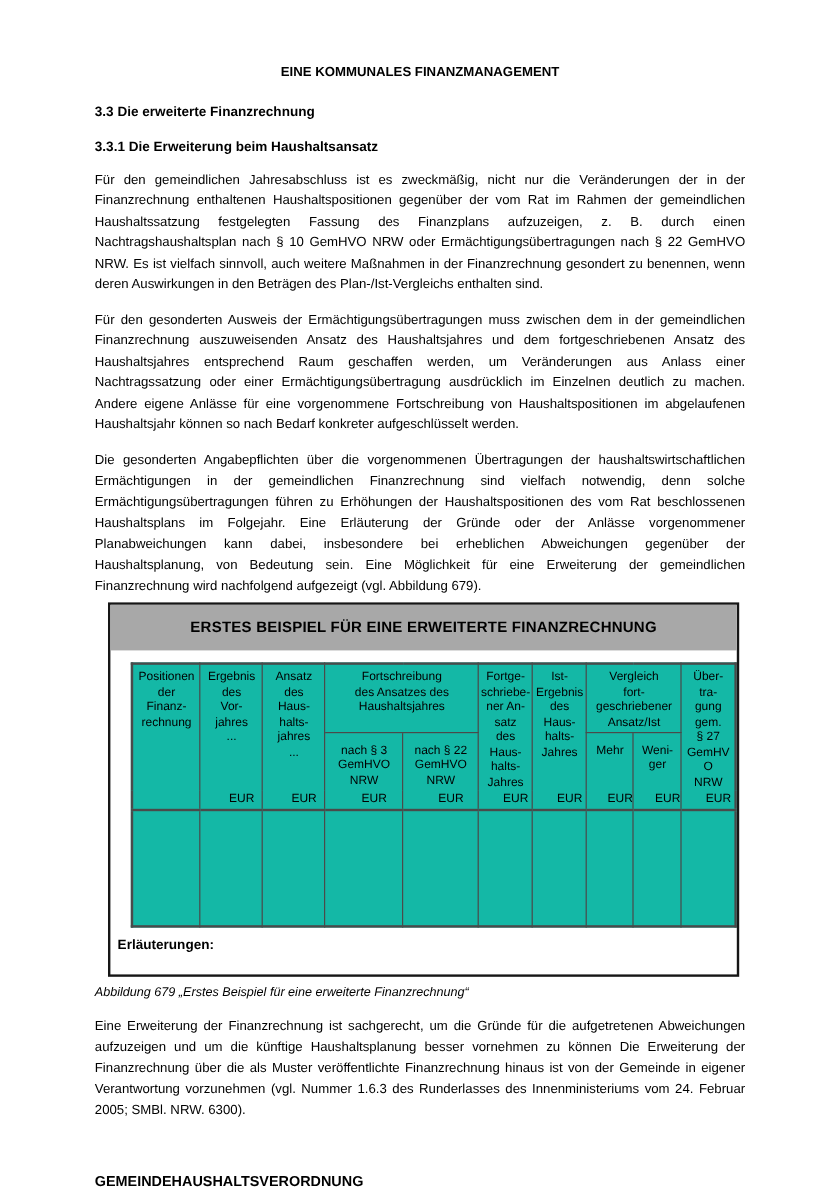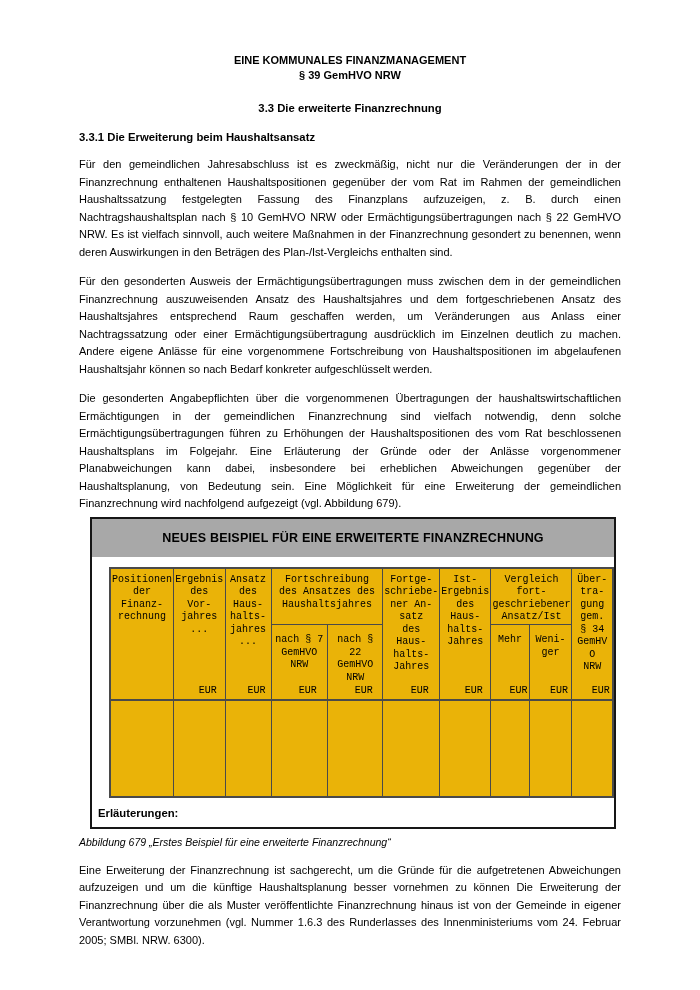--- a/index.html
+++ b/index.html
@@ -5,21 +5,21 @@
   html, body { margin:0; padding:0; background:#ffffff; }
   body {
     width:700px; height:990px; overflow:hidden;
     font-family:"Liberation Sans", sans-serif; color:#000;
     -webkit-font-smoothing:antialiased;
   }
   .content { padding:53px 79px 0 79px; }
 
   .doc-header { text-align:center; font-weight:bold; font-size:11px; line-height:14.5px; }
 
-  .heading-1 { font-weight:bold; font-size:11.3px; margin:20px 0 0 0;text-align:center; }
+  .heading-1 { font-weight:bold; font-size:11.3px; margin:20px 0 0 0; }
   .heading-2 { font-weight:bold; font-size:11.3px; margin:17px 0 0 0; }
 
   .body-text {
     font-size:11px; line-height:17.5px; text-align:justify;
     margin:12px 0 4px 0;
   }
   .body-text.first { margin-top:13px; }
 
   
   .figure-box {
@@ -31,23 +31,22 @@
   }
   .banner {
     height:38px; background:#a8a8a8;
     text-align:center; font-weight:bold; font-size:12.5px;
     line-height:39px; letter-spacing:0.2px;
     color:#000;
   }
   table.fin-table {
     border-collapse:collapse; table-layout:fixed;
     margin:10px 0 0 17px;
-    background:#eab308;
+    background:#14b8a6;
     border:2px solid #4a4a4a;
-    font-family:Liberation Mono, monospace;
   }
   table.fin-table td {
     border-left:1.5px solid #4a4a4a; border-right:1.5px solid #4a4a4a;
     font-size:10px; line-height:12.5px; text-align:center;
     vertical-align:top; padding:5px 1px 0 1px;
     white-space:pre-line; overflow:hidden;
   }
   tr.hrow1 { height:57px; }
   tr.hrow2 { height:49px; }
   td.hdr  { border-bottom:none;margin-left:48px; }
@@ -72,32 +71,31 @@
   .footer { position:relative; margin-top:42px; font-weight:bold; font-size:12px; }
   .footer .page-num { position:absolute; left:248px; top:12px; }
 </style>
 </head>
 <body>
 
 <div class="content">
 
   <div class="doc-header">
     <div>EINE KOMMUNALES FINANZMANAGEMENT</div>
-    <div>§ 39 GemHVO NRW</div>
   </div>
 
   <div class="heading-1">3.3 Die erweiterte Finanzrechnung</div>
   <div class="heading-2">3.3.1 Die Erweiterung beim Haushaltsansatz</div>
 
   <p class="body-text first">Für den gemeindlichen Jahresabschluss ist es zweckmäßig, nicht nur die Veränderungen der in der Finanzrechnung enthaltenen Haushaltspositionen gegenüber der vom Rat im Rahmen der gemeindlichen Haushaltssatzung festgelegten Fassung des Finanzplans aufzuzeigen, z. B. durch einen Nachtragshaushaltsplan nach § 10 GemHVO NRW oder Ermächtigungsübertragungen nach § 22 GemHVO NRW. Es ist vielfach sinnvoll, auch weitere Maßnahmen in der Finanzrechnung gesondert zu benennen, wenn deren Auswirkungen in den Beträgen des Plan-/Ist-Vergleichs enthalten sind.</p>
   <p class="body-text">Für den gesonderten Ausweis der Ermächtigungsübertragungen muss zwischen dem in der gemeindlichen Finanzrechnung auszuweisenden Ansatz des Haushaltsjahres und dem fortgeschriebenen Ansatz des Haushaltsjahres entsprechend Raum geschaffen werden, um Veränderungen aus Anlass einer Nachtragssatzung oder einer Ermächtigungsübertragung ausdrücklich im Einzelnen deutlich zu machen. Andere eigene Anlässe für eine vorgenommene Fortschreibung von Haushaltspositionen im abgelaufenen Haushaltsjahr können so nach Bedarf konkreter aufgeschlüsselt werden.</p>
   <p class="body-text">Die gesonderten Angabepflichten über die vorgenommenen Übertragungen der haushaltswirtschaftlichen Ermächtigungen in der gemeindlichen Finanzrechnung sind vielfach notwendig, denn solche Ermächtigungsübertragungen führen zu Erhöhungen der Haushaltspositionen des vom Rat beschlossenen Haushaltsplans im Folgejahr. Eine Erläuterung der Gründe oder der Anlässe vorgenommener Planabweichungen kann dabei, insbesondere bei erheblichen Abweichungen gegenüber der Haushaltsplanung, von Bedeutung sein. Eine Möglichkeit für eine Erweiterung der gemeindlichen Finanzrechnung wird nachfolgend aufgezeigt (vgl. Abbildung 679).</p>
 
   <div class="figure-box">
-    <div class="banner">NEUES BEISPIEL FÜR EINE ERWEITERTE FINANZRECHNUNG</div>
+    <div class="banner">ERSTES BEISPIEL FÜR EINE ERWEITERTE FINANZRECHNUNG</div>
 
     <table class="fin-table">
       <colgroup>
         <col style="width:57px">
           <col style="width:52px">
           <col style="width:52px">
         <col style="width:65px">
           <col style="width:63px">
           <col style="width:45px">
         <col style="width:45px">
@@ -140,27 +138,27 @@
 halts-
 Jahres</td>
         <td class="grp" colspan="2">Vergleich
 fort-
 geschriebener
 Ansatz/Ist</td>
         <td class="hdr" rowspan="2">Über-
 tra-
 gung
 gem.
-§ 34
+§ 27
 GemHV
 O
 NRW</td>
       </tr>
       <tr class="hrow2">
-        <td>nach § 7
+        <td>nach § 3
 GemHVO
 NRW</td>
         <td>nach § 22
 GemHVO
 NRW</td>
         <td>Mehr</td>
         <td>Weni-
 ger</td>
       </tr>
       <tr class="eur-row">

